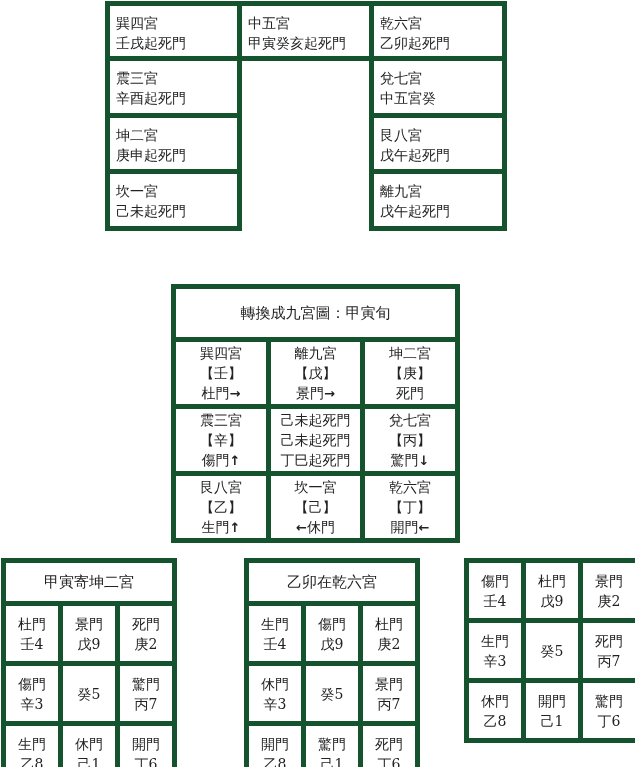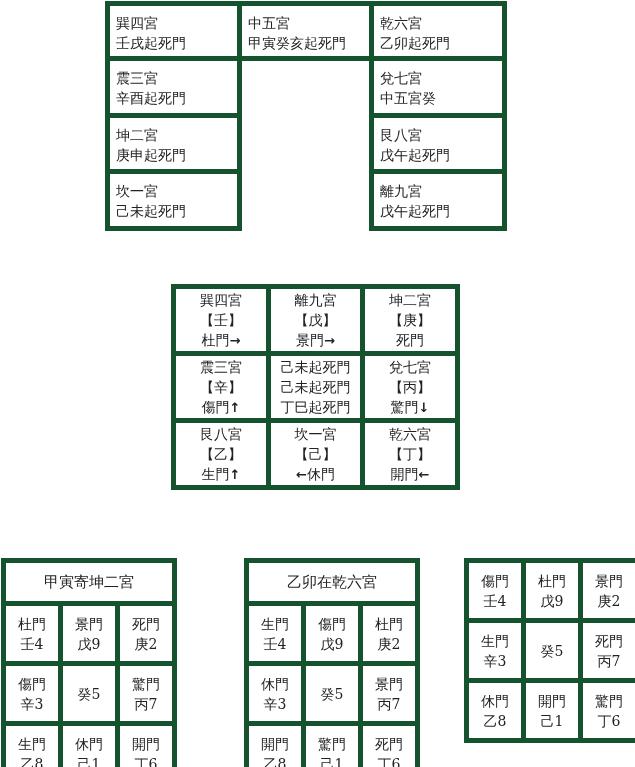--- a/index.html
+++ b/index.html
@@ -86,20 +86,23 @@
 </tbody>
   </table>
 
 <table id="t2">
   <colgroup>
       <col style="width:95px">
       <col style="width:94px">
       <col style="width:95px">
     </colgroup>
   <tbody>
+      <tr>
+        <td colspan="3" class="hdr">轉換成九宮圖：甲寅旬</td>
+      </tr>
   <tr>
     <td class="cell">
           <div>巽四宮</div>
           <div>【壬】</div>
           <div><span>杜門</span><span class="arrow">→</span></div>
         </td>
     <td class="cell">
           <div>離九宮</div>
           <div>【戊】</div>
           <div><span>景門</span><span class="arrow">→</span></div>

